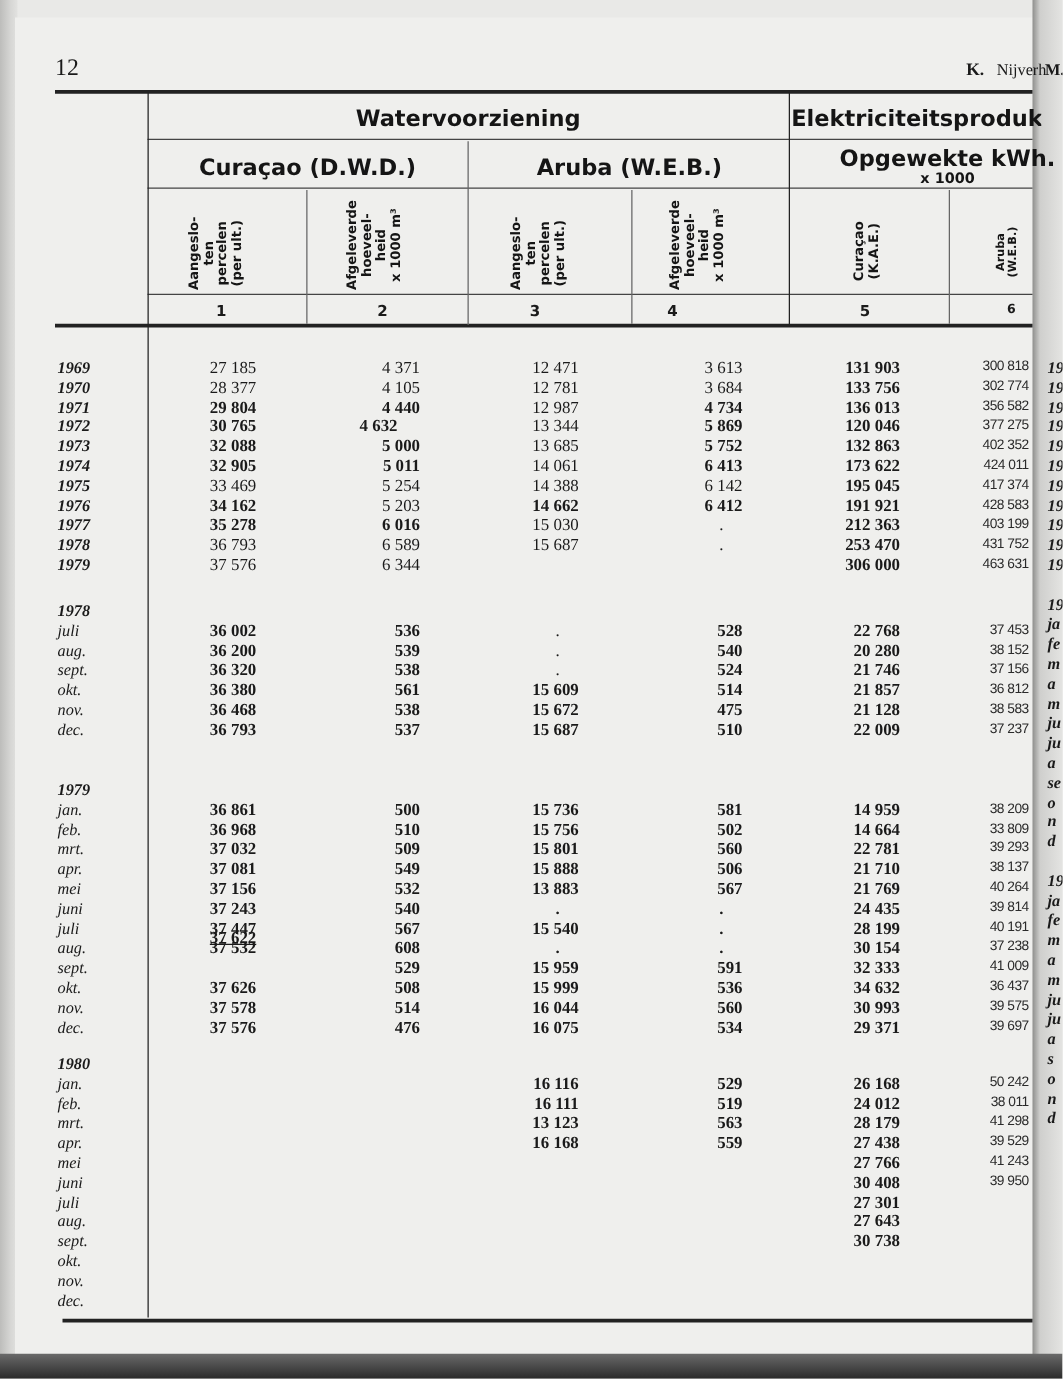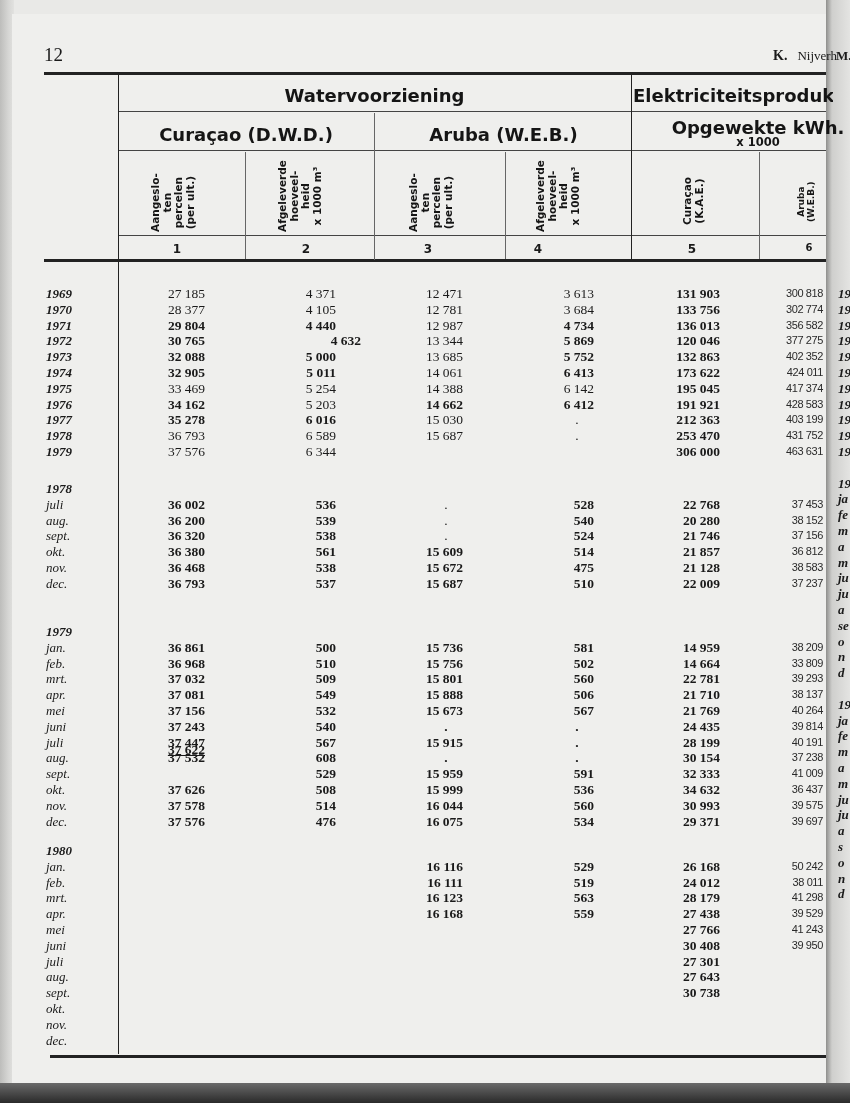--- a/index.html
+++ b/index.html
@@ -162,21 +162,21 @@
     <div class="num c6" style="top: 301.8px; right: 27px;">302 774</div>
     <div class="label year" style="top: 317.6px;">1971</div>
     <div class="num bold" style="top: 317.6px; right: 645px;">29 804</div>
     <div class="num bold" style="top: 317.6px; right: 514px;">4 440</div>
     <div class="num" style="top: 317.6px; right: 387px;">12 987</div>
     <div class="num bold" style="top: 317.6px; right: 256px;">4 734</div>
     <div class="num bold" style="top: 317.6px; right: 130px;">136 013</div>
     <div class="num c6" style="top: 317.6px; right: 27px;">356 582</div>
     <div class="label year" style="top: 333.4px;">1972</div>
     <div class="num bold" style="top: 333.4px; right: 645px;">30 765</div>
-    <div class="num bold" style="top: 333.4px; right: 489px; text-align: right;">4 632</div>
+    <div class="num bold" style="top: 333.4px; right: 532px; text-align: right;">4 632</div>
     <div class="num" style="top: 333.4px; right: 387px;">13 344</div>
     <div class="num bold" style="top: 333.4px; right: 256px;">5 869</div>
     <div class="num bold" style="top: 333.4px; right: 130px;">120 046</div>
     <div class="num c6" style="top: 333.4px; right: 27px;">377 275</div>
     <div class="label year" style="top: 349.2px;">1973</div>
     <div class="num bold" style="top: 349.2px; right: 645px;">32 088</div>
     <div class="num bold" style="top: 349.2px; right: 514px;">5 000</div>
     <div class="num" style="top: 349.2px; right: 387px;">13 685</div>
     <div class="num bold" style="top: 349.2px; right: 256px;">5 752</div>
     <div class="num bold" style="top: 349.2px; right: 130px;">132 863</div>
@@ -289,35 +289,35 @@
     <div class="label" style="top: 687.2px;">apr.</div>
     <div class="num bold" style="top: 687.2px; right: 645px;">37 081</div>
     <div class="num bold" style="top: 687.2px; right: 514px;">549</div>
     <div class="num bold" style="top: 687.2px; right: 387px;">15 888</div>
     <div class="num bold" style="top: 687.2px; right: 256px;">506</div>
     <div class="num bold" style="top: 687.2px; right: 130px;">21 710</div>
     <div class="num c6" style="top: 687.2px; right: 27px;">38 137</div>
     <div class="label" style="top: 703px;">mei</div>
     <div class="num bold" style="top: 703px; right: 645px;">37 156</div>
     <div class="num bold" style="top: 703px; right: 514px;">532</div>
-    <div class="num bold" style="top: 703px; right: 387px;">15 673</div>
+    <div class="num bold" style="top: 703px; right: 387px;">13 883</div>
     <div class="num bold" style="top: 703px; right: 256px;">567</div>
     <div class="num bold" style="top: 703px; right: 130px;">21 769</div>
     <div class="num c6" style="top: 703px; right: 27px;">40 264</div>
     <div class="label" style="top: 718.8px;">juni</div>
     <div class="num bold" style="top: 718.8px; right: 645px;">37 243</div>
     <div class="num bold" style="top: 718.8px; right: 514px;">540</div>
     <div class="num bold" style="top: 718.8px; left: 441px; width: 10px; text-align: center;">.</div>
     <div class="num bold" style="top: 718.8px; left: 572px; width: 10px; text-align: center;">.</div>
     <div class="num bold" style="top: 718.8px; right: 130px;">24 435</div>
     <div class="num c6" style="top: 718.8px; right: 27px;">39 814</div>
     <div class="label" style="top: 734.6px;">juli</div>
     <div class="num bold" style="top: 734.6px; right: 645px;">37 447</div>
     <div class="num bold" style="top: 734.6px; right: 514px;">567</div>
-    <div class="num bold" style="top: 734.6px; right: 387px;">15 915</div>
+    <div class="num bold" style="top: 734.6px; right: 387px;">15 540</div>
     <div class="num bold" style="top: 734.6px; left: 572px; width: 10px; text-align: center;">.</div>
     <div class="num bold" style="top: 734.6px; right: 130px;">28 199</div>
     <div class="num c6" style="top: 734.6px; right: 27px;">40 191</div>
     <div class="label" style="top: 750.4px;">aug.</div>
     <div class="num bold" style="top: 750.4px; right: 645px;">37 532</div>
     <div class="num bold" style="top: 750.4px; right: 514px;">608</div>
     <div class="num bold" style="top: 750.4px; left: 441px; width: 10px; text-align: center;">.</div>
     <div class="num bold" style="top: 750.4px; left: 572px; width: 10px; text-align: center;">.</div>
     <div class="num bold" style="top: 750.4px; right: 130px;">30 154</div>
     <div class="num c6" style="top: 750.4px; right: 27px;">37 238</div>
@@ -354,21 +354,21 @@
     <div class="num bold" style="top: 858.8px; right: 387px;">16 116</div>
     <div class="num bold" style="top: 858.8px; right: 256px;">529</div>
     <div class="num bold" style="top: 858.8px; right: 130px;">26 168</div>
     <div class="num c6" style="top: 858.8px; right: 27px;">50 242</div>
     <div class="label" style="top: 874.6px;">feb.</div>
     <div class="num bold" style="top: 874.6px; right: 387px;">16 111</div>
     <div class="num bold" style="top: 874.6px; right: 256px;">519</div>
     <div class="num bold" style="top: 874.6px; right: 130px;">24 012</div>
     <div class="num c6" style="top: 874.6px; right: 27px;">38 011</div>
     <div class="label" style="top: 890.4px;">mrt.</div>
-    <div class="num bold" style="top: 890.4px; right: 387px;">16 123</div>
+    <div class="num bold" style="top: 890.4px; right: 387px;">13 123</div>
     <div class="num bold" style="top: 890.4px; right: 256px;">563</div>
     <div class="num bold" style="top: 890.4px; right: 130px;">28 179</div>
     <div class="num c6" style="top: 890.4px; right: 27px;">41 298</div>
     <div class="label" style="top: 906.2px;">apr.</div>
     <div class="num bold" style="top: 906.2px; right: 387px;">16 168</div>
     <div class="num bold" style="top: 906.2px; right: 256px;">559</div>
     <div class="num bold" style="top: 906.2px; right: 130px;">27 438</div>
     <div class="num c6" style="top: 906.2px; right: 27px;">39 529</div>
     <div class="label" style="top: 922px;">mei</div>
     <div class="num bold" style="top: 922px; right: 130px;">27 766</div>

